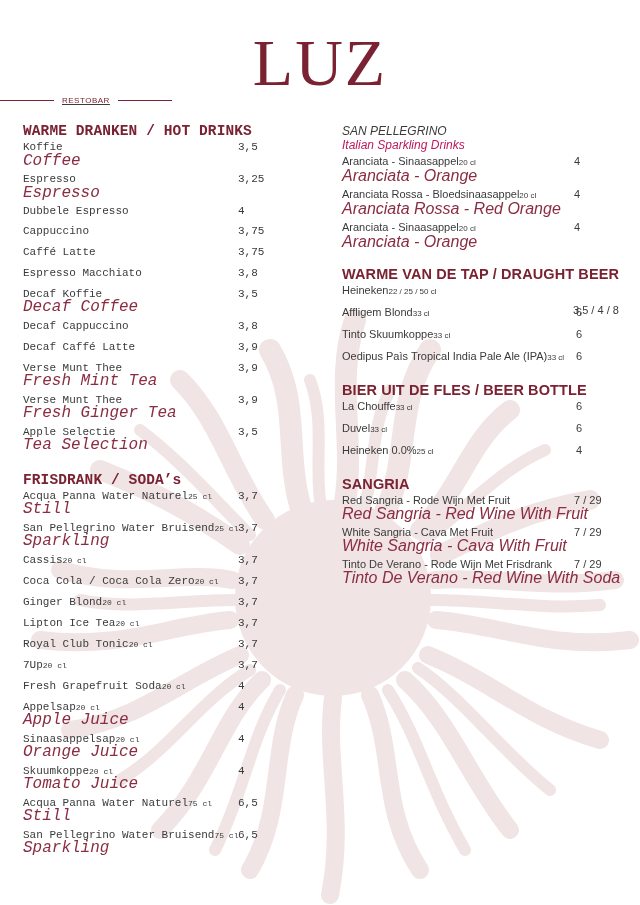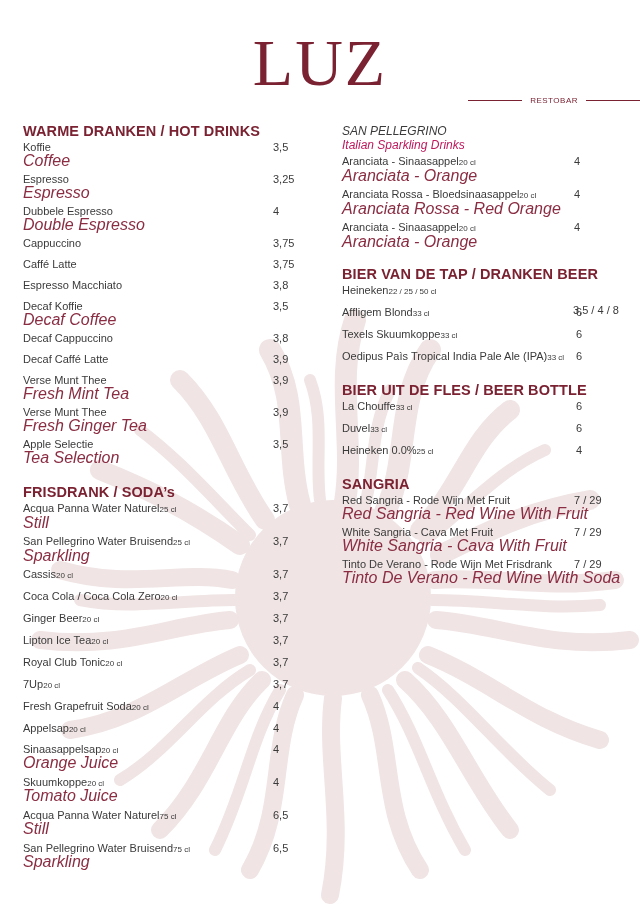--- a/index.html
+++ b/index.html
@@ -2,33 +2,33 @@
 <html><head>
 <meta charset="utf-8">
 <style>
   html, body { margin:0; padding:0; background:#ffffff; }
   body { width:640px; height:905px; position:relative; overflow:hidden;
          font-family:"Liberation Sans", "DejaVu Sans", sans-serif; color:#3a3a3a; }
   .sun { position:absolute; left:0; top:0; width:640px; height:905px; z-index:0; }
   .logo { position:absolute; left:0; top:32px; width:640px; text-align:center; z-index:1; }
   .logo-word { font-family:"Liberation Serif", "DejaVu Serif", serif; color:#7a2232;
                font-size:66px; line-height:62px; letter-spacing:2px; }
-  .logo-sub { margin-top:2px; display:flex; align-items:center; justify-content:flex-end; gap:8px; }
+  .logo-sub { margin-top:2px; display:flex; align-items:center; justify-content:flex-start; gap:8px;text-decoration:underline; }
   .logo-line { width:54px; height:1px; background:#7a2232; }
   .logo-tag { font-size:8px; color:#7a2232; letter-spacing:0.5px; }
   .col { position:absolute; z-index:1; }
-  .col-left { left:23px; top:123px; width:290px; }
+  .col-left { left:23px; top:123px; width:290px;font-family:Liberation Mono, monospace; }
   .col-right { left:342px; top:124px; width:290px; }
   .sec-title { color:#7a2232; font-weight:bold; font-size:14.5px; line-height:16px; margin:0 0 2px 0; letter-spacing:0.1px; }
   .item { position:relative; margin-bottom:6px; }
   .name { font-size:11px; line-height:13.5px; color:#3a3a3a; white-space:nowrap; }
   .vol { font-size:8px; color:#3a3a3a; margin-left:0; }
   .sub { font-size:16px; line-height:12.5px; font-style:italic; color:#8a2c42; white-space:nowrap; }
   .price { position:absolute; top:0; font-size:11px; line-height:13.5px; color:#3a3a3a; white-space:nowrap; }
-  .col-left .price { left:250px; }
+  .col-left .price { left:215px; }
   .col-right .price { left:232px; }
   .col-right .price.wide { left:231px;margin-top:20px; }
   .col-right .price.tap { left:231px; }
   .sp-title { font-size:12px; line-height:14px; font-style:italic; color:#3a3a3a; }
   .sp-sub { font-size:12px; line-height:14px; font-style:italic; color:#be185d; margin-bottom:3px; }
   .gap-sec { height:14px; }
   .single { margin-bottom:7.5px; }
 </style>
 </head>
 <body>
@@ -91,21 +91,20 @@
       <div class="sub">Coffee</div>
       <div class="price">3,5</div>
     </div>
     <div class="item">
       <div class="name">Espresso</div>
       <div class="sub">Espresso</div>
       <div class="price">3,25</div>
     </div>
     <div class="item">
       <div class="name">Dubbele Espresso</div>
-      <div class="sub">Double Espresso</div>
       <div class="price">4</div>
     </div>
     <div class="item single">
       <div class="name">Cappuccino</div>
       <div class="price">3,75</div>
     </div>
     <div class="item single">
       <div class="name">Caffé Latte</div>
       <div class="price">3,75</div>
     </div>
@@ -160,41 +159,42 @@
     </div>
     <div class="item single">
       <div class="name"><span>Cassis</span><span class="vol">20 cl</span></div>
       <div class="price">3,7</div>
     </div>
     <div class="item single">
       <div class="name"><span>Coca Cola / Coca Cola Zero</span><span class="vol">20 cl</span></div>
       <div class="price">3,7</div>
     </div>
     <div class="item single">
-      <div class="name"><span>Ginger Beer</span><span class="vol">20 cl</span></div>
+      <div class="name"><span>Ginger Blond</span><span class="vol">20 cl</span></div>
       <div class="price">3,7</div>
     </div>
     <div class="item single">
       <div class="name"><span>Lipton Ice Tea</span><span class="vol">20 cl</span></div>
       <div class="price">3,7</div>
     </div>
     <div class="item single">
       <div class="name"><span>Royal Club Tonic</span><span class="vol">20 cl</span></div>
       <div class="price">3,7</div>
     </div>
     <div class="item single">
       <div class="name"><span>7Up</span><span class="vol">20 cl</span></div>
       <div class="price">3,7</div>
     </div>
     <div class="item single">
       <div class="name"><span>Fresh Grapefruit Soda</span><span class="vol">20 cl</span></div>
       <div class="price">4</div>
     </div>
     <div class="item">
       <div class="name"><span>Appelsap</span><span class="vol">20 cl</span></div>
+      <div class="sub">Apple Juice</div>
       <div class="price">4</div>
     </div>
     <div class="item">
       <div class="name"><span>Sinaasappelsap</span><span class="vol">20 cl</span></div>
       <div class="sub">Orange Juice</div>
       <div class="price">4</div>
     </div>
     <div class="item">
       <div class="name"><span>Skuumkoppe</span><span class="vol">20 cl</span></div>
       <div class="sub">Tomato Juice</div>
@@ -231,31 +231,31 @@
     <div class="item">
       <div class="name"><span>Aranciata - Sinaasappel</span><span class="vol">20 cl</span></div>
       <div class="sub">Aranciata - Orange</div>
       <div class="price">4</div>
     </div>
   </div>
 
   <div style="height:12px"></div>
 
   <div>
-    <div class="sec-title">BIER VAN DE TAP / DRANKEN BEER</div>
+    <div class="sec-title">WARME VAN DE TAP / DRAUGHT BEER</div>
     <div class="item single">
       <div class="name"><span>Heineken</span><span class="vol">22 / 25 / 50 cl</span></div>
       <div class="price wide">3,5 / 4 / 8</div>
     </div>
     <div class="item single">
       <div class="name"><span>Affligem Blond</span><span class="vol">33 cl</span></div>
       <div class="price tap" style="left:234px">6</div>
     </div>
     <div class="item single">
-      <div class="name"><span>Texels Skuumkoppe</span><span class="vol">33 cl</span></div>
+      <div class="name"><span>Tinto Skuumkoppe</span><span class="vol">33 cl</span></div>
       <div class="price tap" style="left:234px">6</div>
     </div>
     <div class="item single">
       <div class="name"><span>Oedipus Paìs Tropical India Pale Ale (IPA)</span><span class="vol">33 cl</span></div>
       <div class="price tap" style="left:234px">6</div>
     </div>
   </div>
 
   <div style="height:10px"></div>
 

